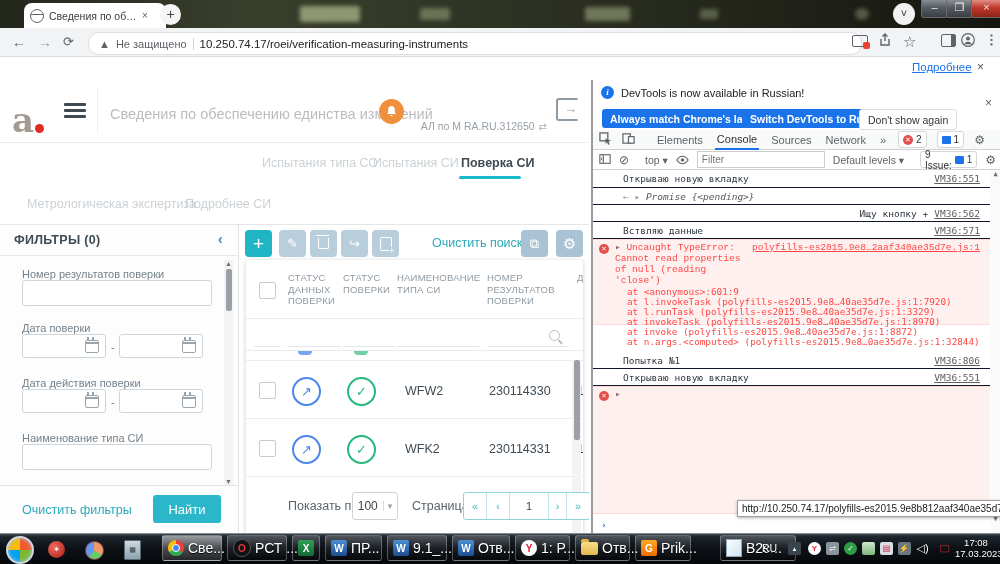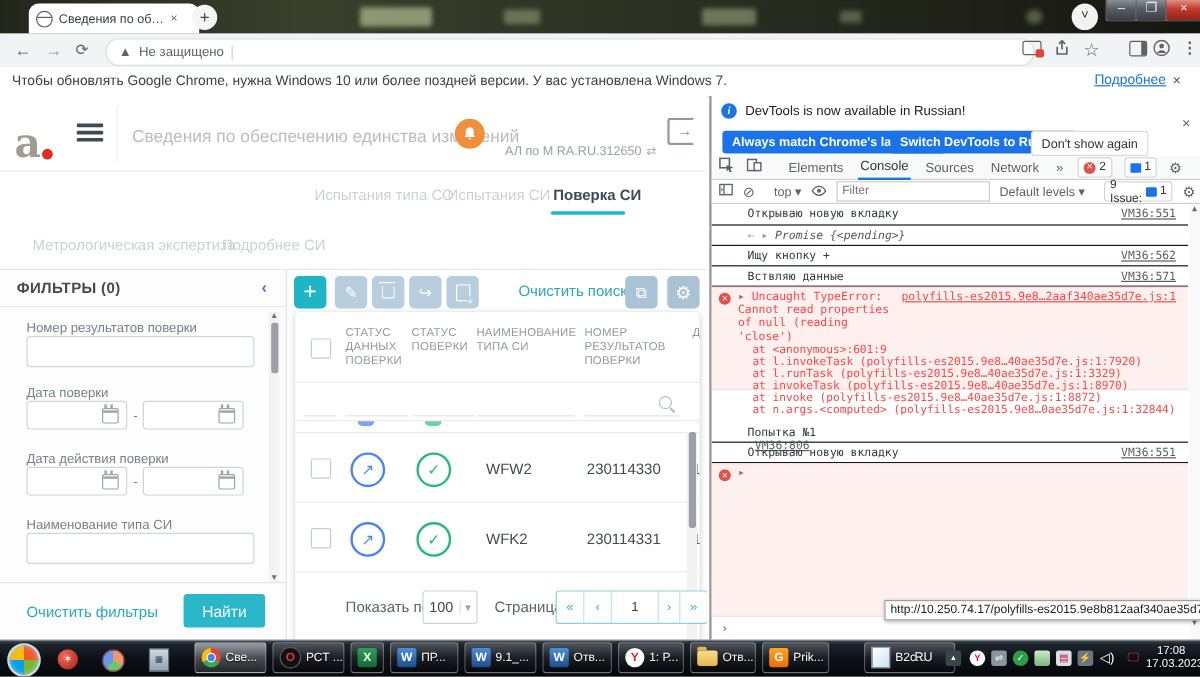--- a/index.html
+++ b/index.html
@@ -105,31 +105,31 @@
   .errdot{width:10px;height:10px;border-radius:50%;background:#e35049;color:#fff;font-size:7px;line-height:10px;text-align:center;flex:none;}
   .msgsq{width:9px;height:8px;background:#1a73e8;border-radius:1px;position:relative;flex:none;}
   .msgsq:after{content:"";position:absolute;left:1px;bottom:-2px;border:2px solid transparent;border-top-color:#1a73e8;}
   .dt-contoolbar{border-bottom:1px solid #d0d0d0;background:#fff;}
   .dt-small{font-size:10.5px;color:#5f6368;white-space:nowrap;}
   .dt-filter{border:1px solid #ccc;height:15px;font-size:10px;color:#333;padding:0 4px;width:118px;font-family:"Liberation Sans",sans-serif;}
   .console{font-family:"DejaVu Sans Mono",monospace;font-size:9.5px;color:#303942;}
   .crow{position:absolute;left:0;width:397px;border-bottom:1px solid #0f172a;display:flex;justify-content:space-between;align-items:flex-start;padding:3px 10px 0 30px;box-sizing:border-box;}
   .clink{color:#5e5e5e;text-decoration:underline;white-space:nowrap;margin-left:6px;}
   .cerr{position:absolute;left:0;width:397px;background:#fff0f0;border-top:1px solid #ffd9d9;border-bottom:1px solid #ffd9d9;color:#fe4744;padding:2px 10px 0 22px;box-sizing:border-box;}
-  .cerr .hd{display:flex;justify-content:space-between;align-items:flex-start;line-height:11px;}
+  .cerr .hd{display:flex;justify-content:space-between;align-items:flex-start;line-height:11px;font-family:Liberation Mono, monospace;}
   .cerr .clink{color:#fe4744;}
   .cstack{white-space:pre-wrap;line-height:9.9px;font-size:9.3px;padding-left:12px;margin-top:1px;}
   .gut{position:absolute;font-size:8px;}
   .tooltip{background:#fff;border:1px solid #9e9e9e;box-shadow:0 1px 3px rgba(0,0,0,.3);font-size:10px;color:#202124;padding:2px 4px;white-space:nowrap;}
 
   
   .taskbar{left:0;top:533px;width:1000px;height:31px;background:linear-gradient(#4b5763,#1d242c 12%,#0d1116 50%,#05070a);}
   .tb-btn{top:2px;height:26px;border:1px solid rgba(255,255,255,.28);border-radius:3px;background:linear-gradient(rgba(255,255,255,.22),rgba(255,255,255,.06) 50%,rgba(0,0,0,.1));display:flex;align-items:center;padding:0 5px;gap:4px;box-sizing:border-box;}
   .tb-active{background:linear-gradient(rgba(255,255,255,.55),rgba(255,255,255,.25) 50%,rgba(255,255,255,.12));}
-  .tb-label{font-size:10px;color:#fff;text-shadow:0 1px 1px #000;white-space:nowrap;}
+  .tb-label{font-size:14px;color:#fff;text-shadow:0 1px 1px #000;white-space:nowrap;}
   .sqico{width:16px;height:16px;border-radius:2px;display:flex;align-items:center;justify-content:center;font-size:10px;font-weight:bold;color:#fff;flex:none;}
   .orb{width:24px;height:24px;border-radius:50%;background:conic-gradient(#f1592a 0 90deg,#7db72f 90deg 180deg,#00a1f1 180deg 270deg,#fbbc09 270deg 360deg);border:2px solid #cfd8de;box-shadow:0 0 4px #9fc4e0 inset;}
   .chromeball{width:16px;height:16px;border-radius:50%;background:conic-gradient(#ea4335 0 120deg,#34a853 120deg 240deg,#fbbc05 240deg 360deg);position:relative;flex:none;}
   .chromeball:after{content:"";position:absolute;left:4px;top:4px;width:8px;height:8px;border-radius:50%;background:#4285f4;border:1.5px solid #fff;box-sizing:border-box;}
   .folder{width:17px;height:13px;background:linear-gradient(#f7dd8a,#e4b74d);border-radius:2px;position:relative;flex:none;}
   .folder:before{content:"";position:absolute;top:-3px;left:0;width:8px;height:3px;background:#e4b74d;border-radius:2px 2px 0 0;}
   .note{width:14px;height:16px;background:linear-gradient(135deg,#fdfdfd,#cfe3f3);border:1px solid #8fa8bb;flex:none;}
   .trayico{width:13px;height:13px;border-radius:2px;display:flex;align-items:center;justify-content:center;font-size:8px;color:#fff;flex:none;}
   .clock{font-size:9.5px;color:#fff;text-align:center;line-height:11px;text-shadow:0 1px 1px #000;}
 </style>
@@ -157,20 +157,21 @@
   <div class="a winbtn winclose" style="left:971px;width:29px;">×</div>
 
   <div class="a btoolbar"></div>
   <div class="a navarrow" style="left:12px;top:34px;">←</div>
   <div class="a navarrow" style="left:38px;top:34px;color:#9aa0a6;">→</div>
   <div class="a navarrow" style="left:63px;top:34px;font-size:13px;">⟳</div>
   <div class="a addrbar">
     <span class="warn-tri">▲</span>
     <span class="addr-label">Не защищено</span>
     <span class="addr-sep"></span>
+    <span class="addr-url">10.250.74.17/roei/verification-measuring-instruments</span>
   </div>
   <div class="a" style="left:852px;top:33px;">
     <span style="display:inline-block;width:14px;height:10px;border:1.5px solid #5f6368;border-radius:2px;position:relative;">
       <span style="position:absolute;right:-3px;bottom:-3px;width:7px;height:7px;background:#e94235;border-radius:2px;"></span>
     </span>
   </div>
   <div class="a tbico" style="left:878px;top:33px;">
     <svg width="14" height="14" viewBox="0 0 14 14">
         <path d="M3 6v6h8V6" fill="none" stroke="#5f6368" stroke-width="1.4"></path>
         <path d="M7 1v7M4.5 3.5 7 1l2.5 2.5" fill="none" stroke="#5f6368" stroke-width="1.4"></path>
@@ -182,23 +183,20 @@
   </div>
   <div class="a" style="left:961px;top:33px;">
     <svg width="14" height="14" viewBox="0 0 14 14">
         <circle cx="7" cy="7" r="6.3" fill="none" stroke="#5f6368" stroke-width="1.2"></circle>
         <circle cx="7" cy="5.4" r="2" fill="#5f6368"></circle>
         <path d="M3.2 11.2a4.2 4.2 0 0 1 7.6 0" fill="#5f6368"></path>
       </svg>
   </div>
   <div class="a tbico" style="left:985px;top:32px;font-weight:bold;">⋮</div>
 
-  <div class="a notice flex">
-    <span class="notice-text" style="margin-left:10px;">Чтобы обновлять Google Chrome, нужна Windows 10 или более поздней версии. У вас установлена Windows 7.</span>
-  </div>
   <span class="a notice-link" style="left:912px;top:61px;">Подробнее</span>
   <span class="a" style="left:977px;top:60px;font-size:12px;color:#555;">×</span>
 
   <div class="a pagewrap">
 
     <div class="a" style="left:0;top:0;width:589px;height:62px;border-bottom:1px solid #ececec;"></div>
     <div class="a flex" style="left:12px;top:20px;">
       <span class="logo-a">a</span>
       <span class="logo-dot" style="margin:16px 0 0 1px;"></span>
     </div>
@@ -422,21 +420,21 @@
 
       <div class="crow" style="top:0;height:18px;">
         <span>Открываю новую вкладку</span>
           <span class="clink">VM36:551</span>
       </div>
 
       <div class="crow" style="top:18px;height:17px;font-style:italic;color:#565656;">
         <span><span style="font-style:normal;color:#9e9e9e;">← ▸ </span><span>Promise {&lt;pending&gt;}</span></span>
       </div>
 
-      <div class="crow" style="top:35px;height:17px;">
+      <div class="crow" style="top:35px;height:17px;justify-content:flex-end;">
         <span>Ищу кнопку +</span>
           <span class="clink">VM36:562</span>
       </div>
 
       <div class="crow" style="top:52px;height:17px;">
         <span>Вствляю данные</span>
           <span class="clink">VM36:571</span>
       </div>
 
       <div class="cerr" style="top:69px;height:86px;">
@@ -447,21 +445,21 @@
           </div>
         <div class="cstack">at &lt;anonymous&gt;:601:9
 at l.invokeTask (polyfills-es2015.9e8…40ae35d7e.js:1:7920)
 at l.runTask (polyfills-es2015.9e8…40ae35d7e.js:1:3329)
 at invokeTask (polyfills-es2015.9e8…40ae35d7e.js:1:8970)
 at invoke (polyfills-es2015.9e8…40ae35d7e.js:1:8872)
 at n.args.&lt;computed&gt; (polyfills-es2015.9e8…0ae35d7e.js:1:32844)</div>
       </div>
 
 
-      <div class="crow" style="top:182px;height:17px;flex-direction:column;">
+      <div class="crow" style="top:182px;height:17px;">
         <span>Попытка №1</span>
           <span class="clink">VM36:806</span>
       </div>
 
       <div class="crow" style="top:199px;height:17px;">
         <span>Открываю новую вкладку</span>
           <span class="clink">VM36:551</span>
       </div>
 
       <div class="cerr" style="top:216px;height:128px;">

